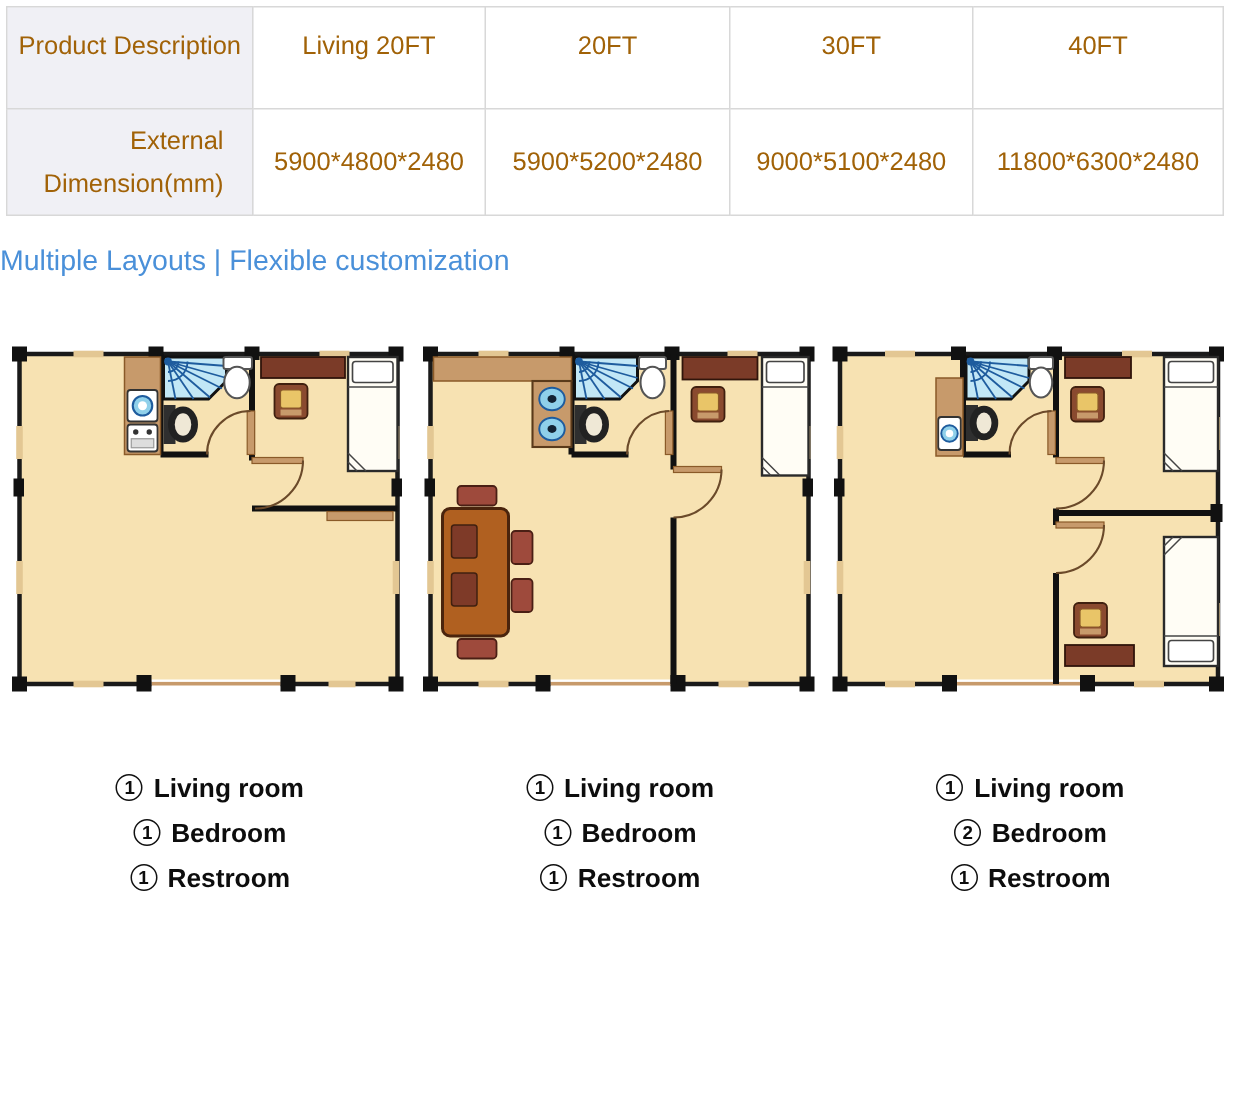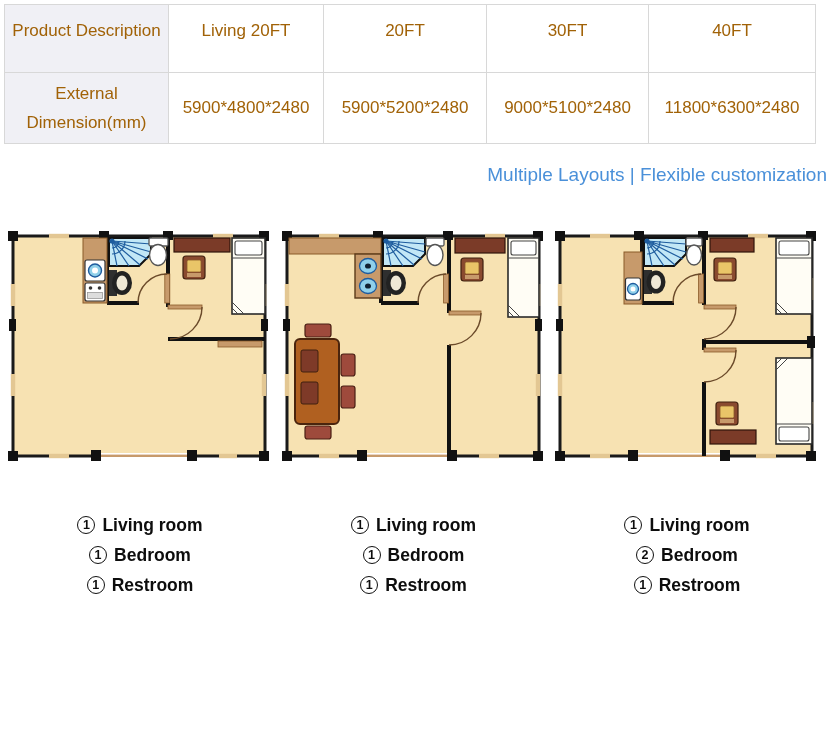--- a/index.html
+++ b/index.html
@@ -6,26 +6,26 @@
   body{font-family:"Liberation Sans","DejaVu Sans",sans-serif;color:#141414;}
   .page{width:827px;background:#fff;}
 
   
   table.spec{border-collapse:collapse;table-layout:fixed;margin:4px 8px 0 4px;width:811px;
              font-size:17px;color:#a16207;}
   table.spec th,table.spec td{border:1px solid #d8d8d8;text-align:center;font-weight:400;
              line-height:1.72;box-sizing:border-box;}
   table.spec thead th{vertical-align:top;padding-top:11px;height:68px;background:#fff;}
   table.spec thead th:first-child{background:#f0f0f5;}
-  table.spec tbody th{background:#f0f0f5;vertical-align:middle;padding:0 19px;}
+  table.spec tbody th{background:#f0f0f5;vertical-align:middle;padding:0 19px;text-align:right;}
   table.spec tbody tr{height:71px;}
   table.spec tbody td{vertical-align:middle;word-break:break-all;padding:0 4px;}
 
   
-  .section-heading{margin:20px 0 0 0;text-align:right;color:#4a90d9;
+  .section-heading{margin:20px 0 0 0;text-align:left;color:#4a90d9;
                    font-size:19px;font-weight:400;}
 
   
   .plans{display:flex;justify-content:space-between;align-items:flex-start;
          padding:0 5px;margin-top:40px;}
   figure.plan{margin:0;width:270px;}
   figure.plan svg{display:block;}
   figcaption.legend{margin-top:44px;text-align:center;font-weight:700;
                     font-size:17.5px;color:#0d0d0d;}
   .legend-line{display:flex;align-items:center;justify-content:center;gap:7px;

